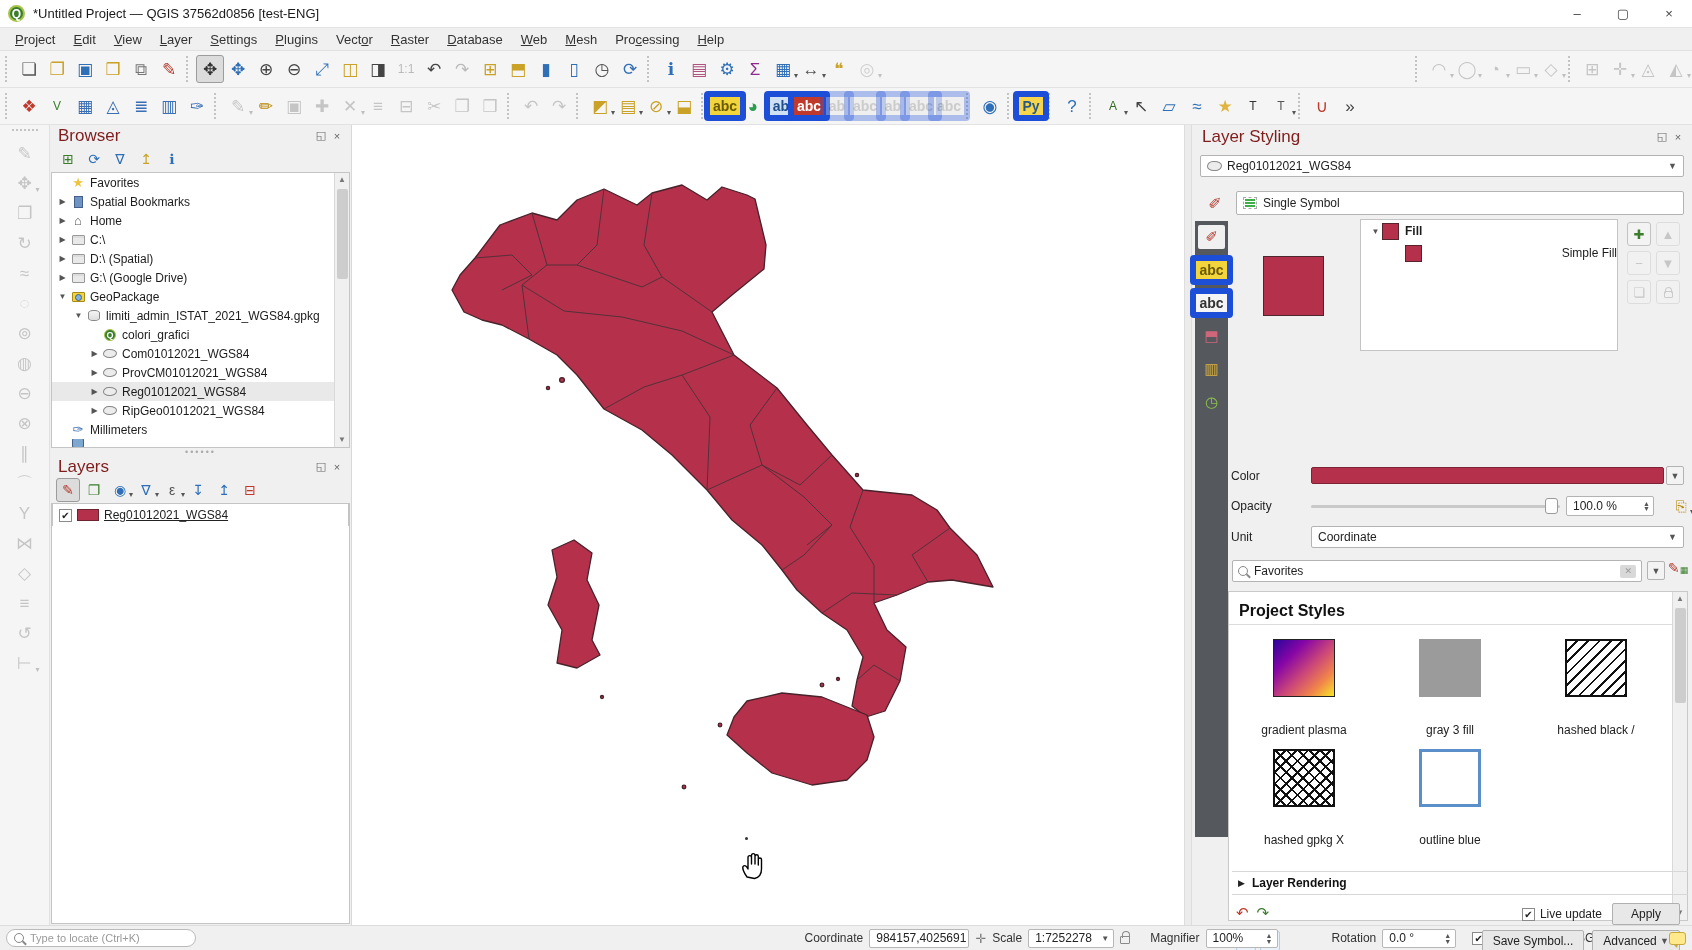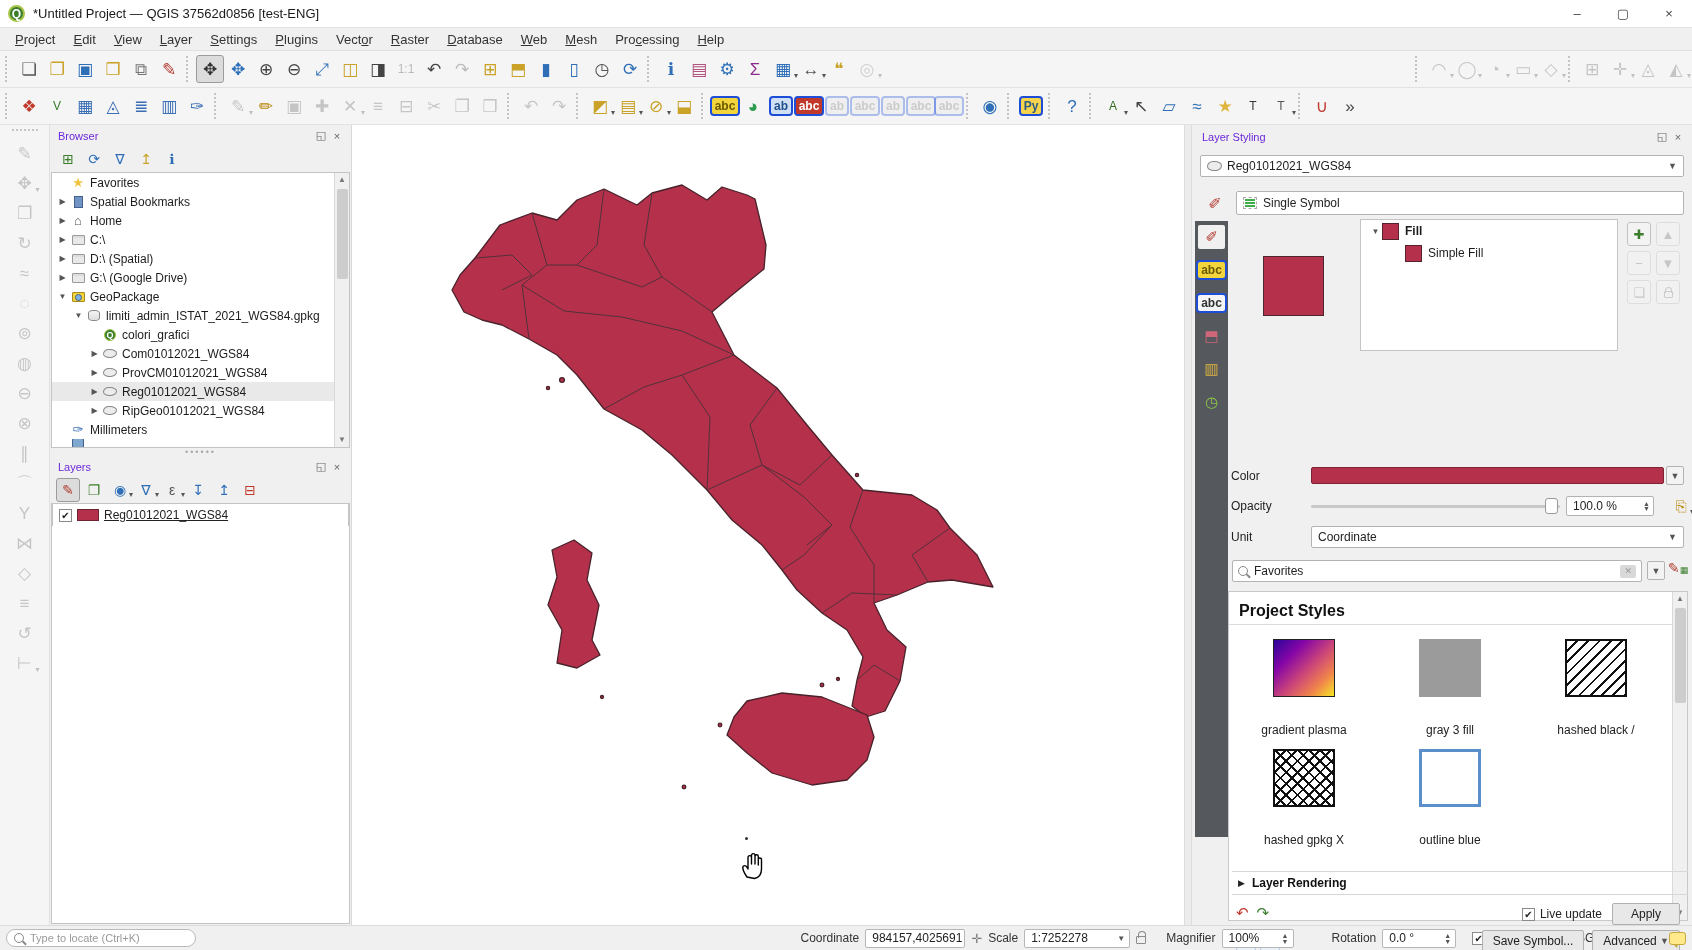--- a/index.html
+++ b/index.html
@@ -17,32 +17,32 @@
   .menu-item u { text-decoration:underline; }
 
   .toolbar { background:#f5f5f5; display:flex; align-items:center; height:37px; padding:0 2px; border-bottom:1px solid #e2e2e2;}
   .grip { width:7px; height:26px; margin:0 3px; border-left:2px dotted #c3c3c3; }
   .tbtn { width:28px; height:28px; display:flex; align-items:center; justify-content:center; border-radius:3px; position:relative; flex:none;}
   .tbtn .g { font-size:17px; line-height:1; }
   .tbtn.small .g { font-size:12px; }
   .tbtn.active { background:#dcdcdc; border:1px solid #9c9c9c; }
   .tbtn.dis { opacity:.33; }
   .tbtn .dd { position:absolute; right:-1px; bottom:3px; font-size:8px; color:#555; }
-  .pill { font-size:12px; font-weight:bold; border-radius:4px; padding:1px 3px; border:2px solid #1d4ed8; }
+  .pill { font-size:14px; font-weight:bold; border-radius:4px; padding:1px 3px; border:6px solid #1d4ed8; }
   .tb-spacer { flex:1; }
 
   
   .main { display:flex; height:800px; }
   .left-rail { width:50px; background:#f5f5f5; border-right:1px solid #e0e0e0; display:flex; flex-direction:column; align-items:center; padding-top:4px;}
   .left-rail .grip-h { width:26px; height:7px; border-top:2px dotted #c3c3c3; margin-bottom:2px;}
   .left-rail .tbtn { margin:1px 0; }
 
   .panels { width:302px; display:flex; flex-direction:column; background:#f0f0f0; border-right:1px solid #d8d8d8;}
   .panel-head { height:21px; display:flex; align-items:center; padding:0 6px 0 8px; }
-  .panel-title { flex:1; font-size:11px; color:#6d28d9; }
+  .panel-title { flex:1; font-size:17px; color:#7f1d1d; }
   .panel-hbtn { width:16px; text-align:center; color:#666; font-size:11px; }
   .ptools { display:flex; align-items:center; height:26px; padding-left:6px; gap:2px;}
   .ptools .tbtn { width:24px; height:24px; }
   .ptools .tbtn .g { font-size:14px; }
   .treebox { background:#fff; border:1px solid #c4c4c4; margin:0 1px; position:relative; overflow:hidden; }
   .trow { display:flex; align-items:center; height:19px; white-space:nowrap; font-size:12px; color:#1c1c1c;}
   .trow.sel { background:#e9e9e9; }
   .t-arrow { width:13px; text-align:center; font-size:8px; color:#555; flex:none;}
   .t-icon { width:18px; display:flex; justify-content:center; align-items:center; flex:none; margin-right:3px;}
   .scroll-v { position:absolute; right:0; top:0; bottom:0; width:15px; background:#f0f0f0; border-left:1px solid #d9d9d9; display:flex; flex-direction:column; align-items:center;}
@@ -790,21 +790,21 @@
 
     <div class="sp-content">
 
       <div class="preview-swatch" id="preview-swatch" style="background: rgb(181, 48, 74);"></div>
       <div class="symtree">
         <div class="trow" style="padding-left:8px;">
           <span class="t-arrow">▼</span>
           <span class="sym-swatch" id="fill-swatch" style="background: rgb(181, 48, 74);"></span>
           <b>Fill</b>
         </div>
-        <div class="trow" style="padding-left:44px;">
+        <div class="trow" style="padding-left:44px;justify-content:space-between;">
           <span class="sym-swatch" id="sfill-swatch" style="background: rgb(181, 48, 74);"></span>
           <span>Simple Fill</span>
         </div>
       </div>
       <div class="treebtns" id="tree-btns">
           <div class="sqbtn">
             <span style="color: rgb(59, 125, 45); font-size: 13px;">✚</span>
           </div>
           <div class="sqbtn dis">
             <span style="color: rgb(136, 136, 136); font-size: 13px;">▲</span>
@@ -927,32 +927,32 @@
     <span class="mag"></span>
     <span>Type to locate (Ctrl+K)</span>
   </div>
   <div style="flex:1"></div>
   <span class="sb-label">Coordinate</span>
   <span class="sb-input" style="width:100px;">
       <span>984157,4025691</span>
     </span>
   <span style="color:#777;font-size:13px;">✛</span>
   <span class="sb-label">Scale</span>
-  <span class="sb-input" style="width:106px;position:relative;padding-right:8px;">
+  <span class="sb-input" style="width:86px;position:relative;padding-right:8px;">
     <span>1:7252278</span>
       <span style="position:absolute;right:4px;font-size:8px;color:#555;">▼</span>
   </span>
   <span class="padlock"></span>
   <span class="sb-label" style="margin-left:14px;">Magnifier</span>
   <span class="sb-input" style="width:72px;position:relative;padding-right:16px;">
     <span>100%</span>
     <span style="position:absolute;right:4px;top:2px;font-size:7px;color:#555;">▲</span>
     <span style="position:absolute;right:4px;bottom:2px;font-size:7px;color:#555;">▼</span>
   </span>
-  <span class="sb-label" style="margin-left:10px;padding-left:22px;">Rotation</span>
+  <span class="sb-label" style="margin-left:26px;padding-left:22px;">Rotation</span>
   <span class="sb-input" style="width:74px;position:relative;padding-right:16px;">
     <span>0.0 °</span>
     <span style="position:absolute;right:4px;top:2px;font-size:7px;color:#555;">▲</span>
     <span style="position:absolute;right:4px;bottom:2px;font-size:7px;color:#555;">▼</span>
   </span>
   <span style="display:flex;align-items:center;gap:5px;margin-left:10px;">
     <span class="cb" id="render-cb">✔</span>
     <span>Render</span>
   </span>
   <span style="color:#555;font-size:13px;margin-left:8px;">◍</span>

